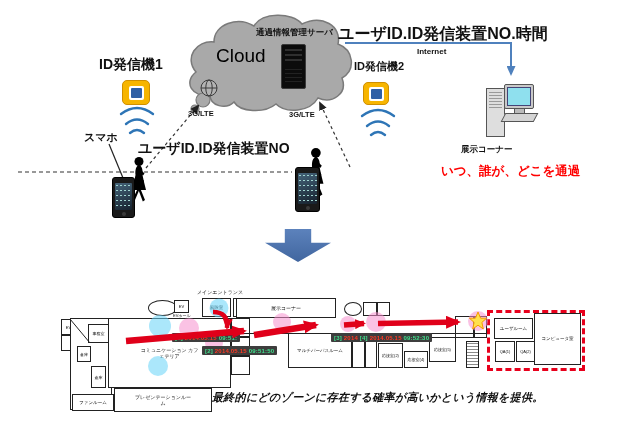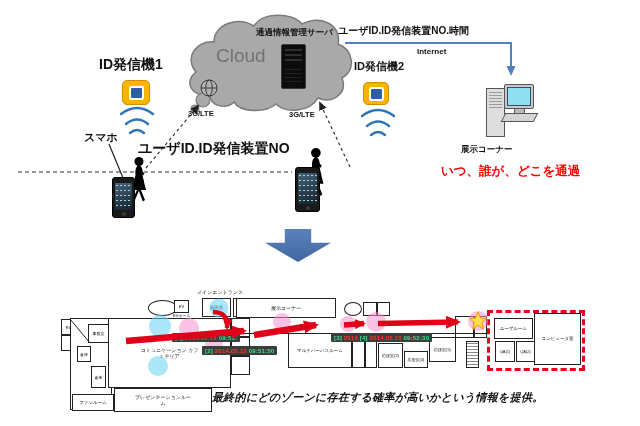--- a/index.html
+++ b/index.html
@@ -118,28 +118,28 @@
     <g transform="translate(304,148) scale(1.08)" fill="#000">
       <circle cx="11" cy="4.5" r="4.5"></circle>
       <path d="M11,8 C8,9 7,13 7.5,18 L6,25 L16,25 L14.5,18 C15,13 14,9 11,8 Z"></path>
       <path d="M10,10 L16.5,16.5 L15,18.5 L8.5,12.5 Z"></path>
       <path d="M6.5,23 L15.5,23 L18,33 L4,33 Z"></path>
       <path d="M12.5,32 L17,43 L14.8,44.5 L10.5,33 Z"></path>
       <path d="M9.5,32 L4.8,42 L6.8,43.5 L11.2,33 Z"></path>
     </g>
   </svg>
 
-  <div class="lbl" style="left:216px;top:45px;font-size:19px;color:#737373;z-index:2;">Cloud</div>
+  <div class="lbl" style="left:216px;top:45px;font-size:19px;color:#000000;z-index:2;">Cloud</div>
   <div class="tower">
     <div class="slots"></div>
     <div class="grille"></div>
   </div>
   <div class="lbl b" style="left:256px;top:27px;font-size:8.5px;z-index:2;">通過情報管理サーバ</div>
 
-  <div class="lbl b" style="left:338px;top:24px;font-size:10px;z-index:2;text-align:right;">ユーザID.ID発信装置NO.時間</div>
+  <div class="lbl b" style="left:338px;top:24px;font-size:16px;z-index:2;text-align:right;">ユーザID.ID発信装置NO.時間</div>
   <div class="lbl b" style="left:417px;top:47px;font-size:8px;z-index:2;">Internet</div>
 
   <div class="lbl b" style="left:99px;top:56px;font-size:14px;z-index:2;">ID発信機1</div>
   <div class="beacon" style="left:122px;top:80px;width:26px;height:23px;">
     <div class="inner">
         <div class="core"></div>
       </div>
   </div>
 
   <div class="lbl b" style="left:354px;top:59px;font-size:11px;z-index:2;text-align:center;">ID発信機2</div>

